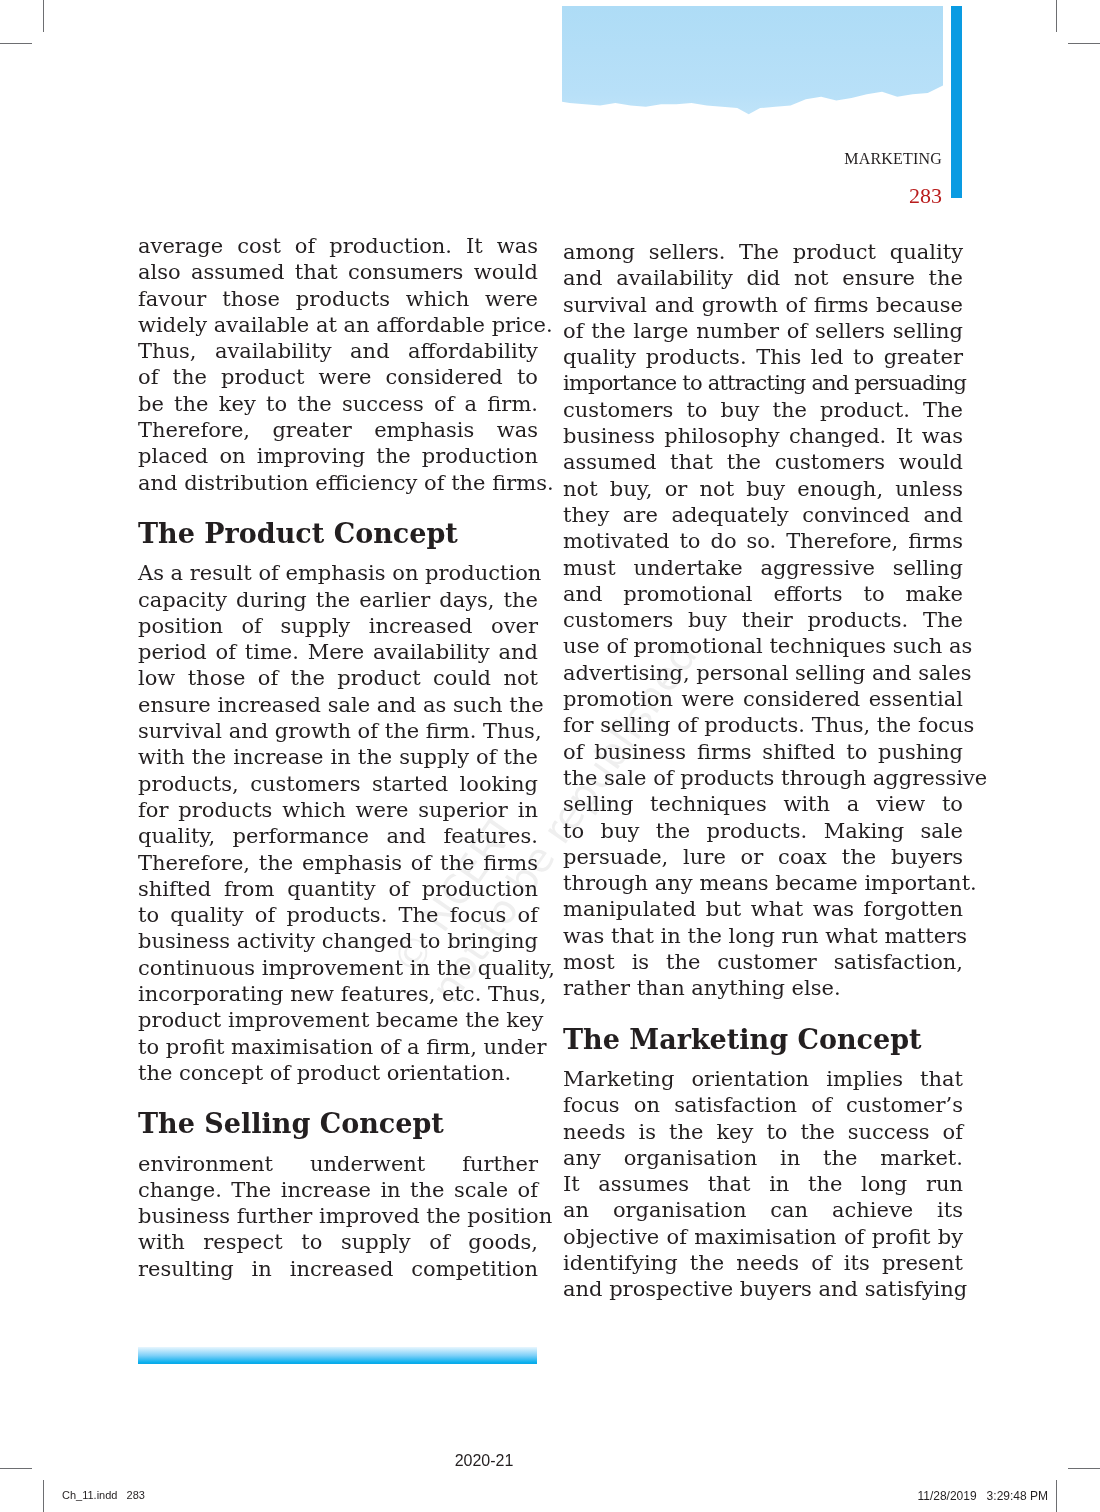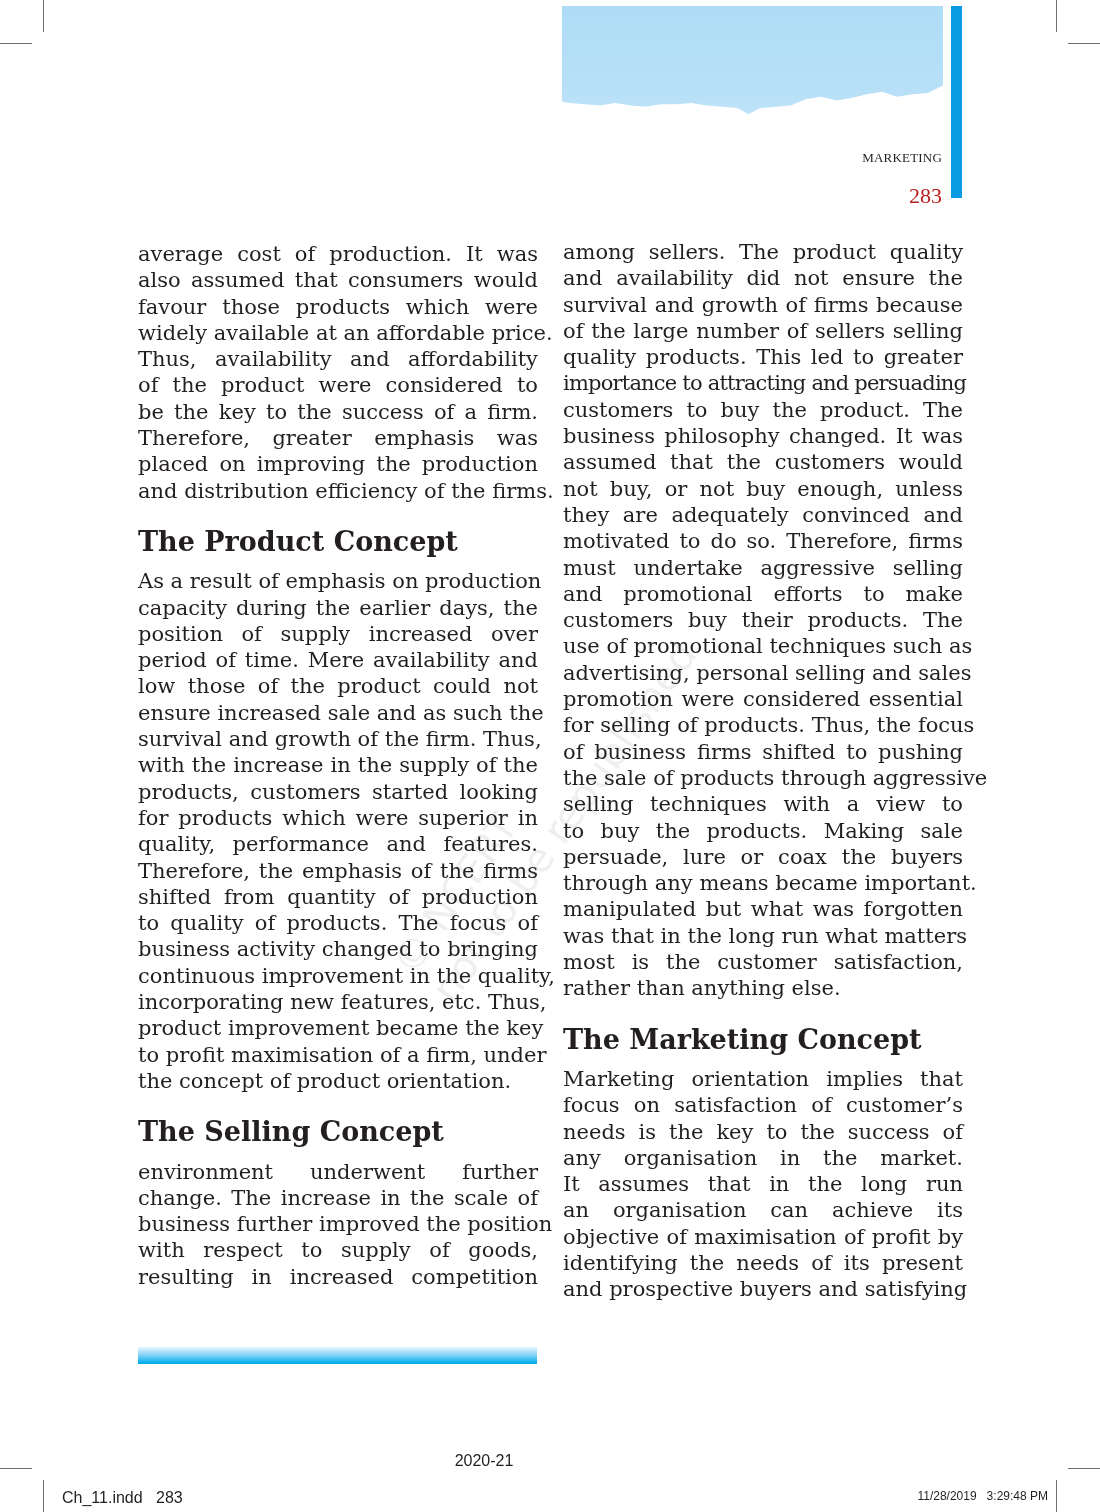--- a/index.html
+++ b/index.html
@@ -8,43 +8,43 @@
 
   .crop { position: absolute; background: #6d6e71; }
   .crop.v { width: 1px; }
   .crop.h { height: 1px; }
 
   .header-band { position: absolute; left: 562px; top: 6px; width: 381px; height: 126px;
     background: linear-gradient(180deg, #aedcf6 0%, #b8e0f8 70%, #c7e7fa 100%);
     clip-path: polygon(0 0,100% 0,100% 63%,96% 69%,92% 70%,88% 72%,84% 68%,80% 70%,76% 73%,72% 75%,68% 72%,64% 74%,60% 79%,56% 80%,52% 81%,49% 86%,46% 81%,42% 80%,38% 79%,34% 77%,30% 78%,26% 78%,22% 80%,18% 79%,14% 77%,10% 79%,6% 78%,2% 77%,0 76%); }
   .header-stripe { position: absolute; left: 951px; top: 6px; width: 11px; height: 192px; background: #0a9be2; }
   .running-head { position: absolute; right: 158px; top: 150px; font-family: "Liberation Serif", serif;
-    font-size: 13px; letter-spacing: 0.2px; color: #231f20; }
+    font-size: 16px; letter-spacing: 0.2px; color: #231f20; }
   .page-number { position: absolute; right: 158px; top: 183px; font-family: "Liberation Serif", serif;
     font-size: 22px; color: #b91c1c; }
 
   .col { position: absolute; width: 400px; font-size: 21px; line-height: 26.3px; }
-  .col-left { left: 138px; top: 241px; }
+  .col-left { left: 138px; top: 233px; }
   .col-right { left: 563px; top: 239px; }
   .line { display: block; text-align: justify; text-align-last: justify; white-space: nowrap; height: 26.3px; overflow: visible; }
   .line.last { text-align-last: left; }
   .heading { display: block; font-weight: bold; font-size: 27px; height: 26.3px; }
   .gap-before-heading { height: 25px; }
   .gap-after-heading { height: 13px; }
 
   .bottom-bar { position: absolute; left: 138px; top: 1347px; width: 399px; height: 17px;
     background: linear-gradient(180deg, #e8f6fe 0%, #7fd0f8 50%, #0bb0ee 90%, #08a6e6 100%); }
 
   .watermark { position: absolute; left: 330px; top: 760px; transform: rotate(-55deg);
     font-family: "DejaVu Sans", sans-serif; font-size: 40px; color: rgba(120,120,120,0.12);
     white-space: nowrap; line-height: 48px; pointer-events: none; }
 
   .footer-year { position: absolute; left: 0; width: 968px; top: 1452px; text-align: center;
     font-family: "Liberation Sans", sans-serif; font-size: 16px; color: #231f20; }
-  .slug-left { position: absolute; left: 62px; top: 1489px; font-family: "Liberation Sans", sans-serif; font-size: 16px; color: #231f20; }
+  .slug-left { position: absolute; left: 62px; top: 1489px; font-family: "Liberation Sans", sans-serif; font-size: 11px; color: #231f20; }
   .slug-right { position: absolute; right: 52px; top: 1489px; font-family: "Liberation Sans", sans-serif; font-size: 12px; color: #231f20; }
 </style>
 </head>
 <body>
 
 <div class="crop v" style="left:43px;top:0;height:32px;"></div>
 <div class="crop h" style="left:0;top:43px;width:32px;"></div>
 <div class="crop v" style="left:1056px;top:0;height:32px;"></div>
 <div class="crop h" style="left:1068px;top:43px;width:32px;"></div>
 <div class="crop h" style="left:0;top:1468px;width:32px;"></div>

